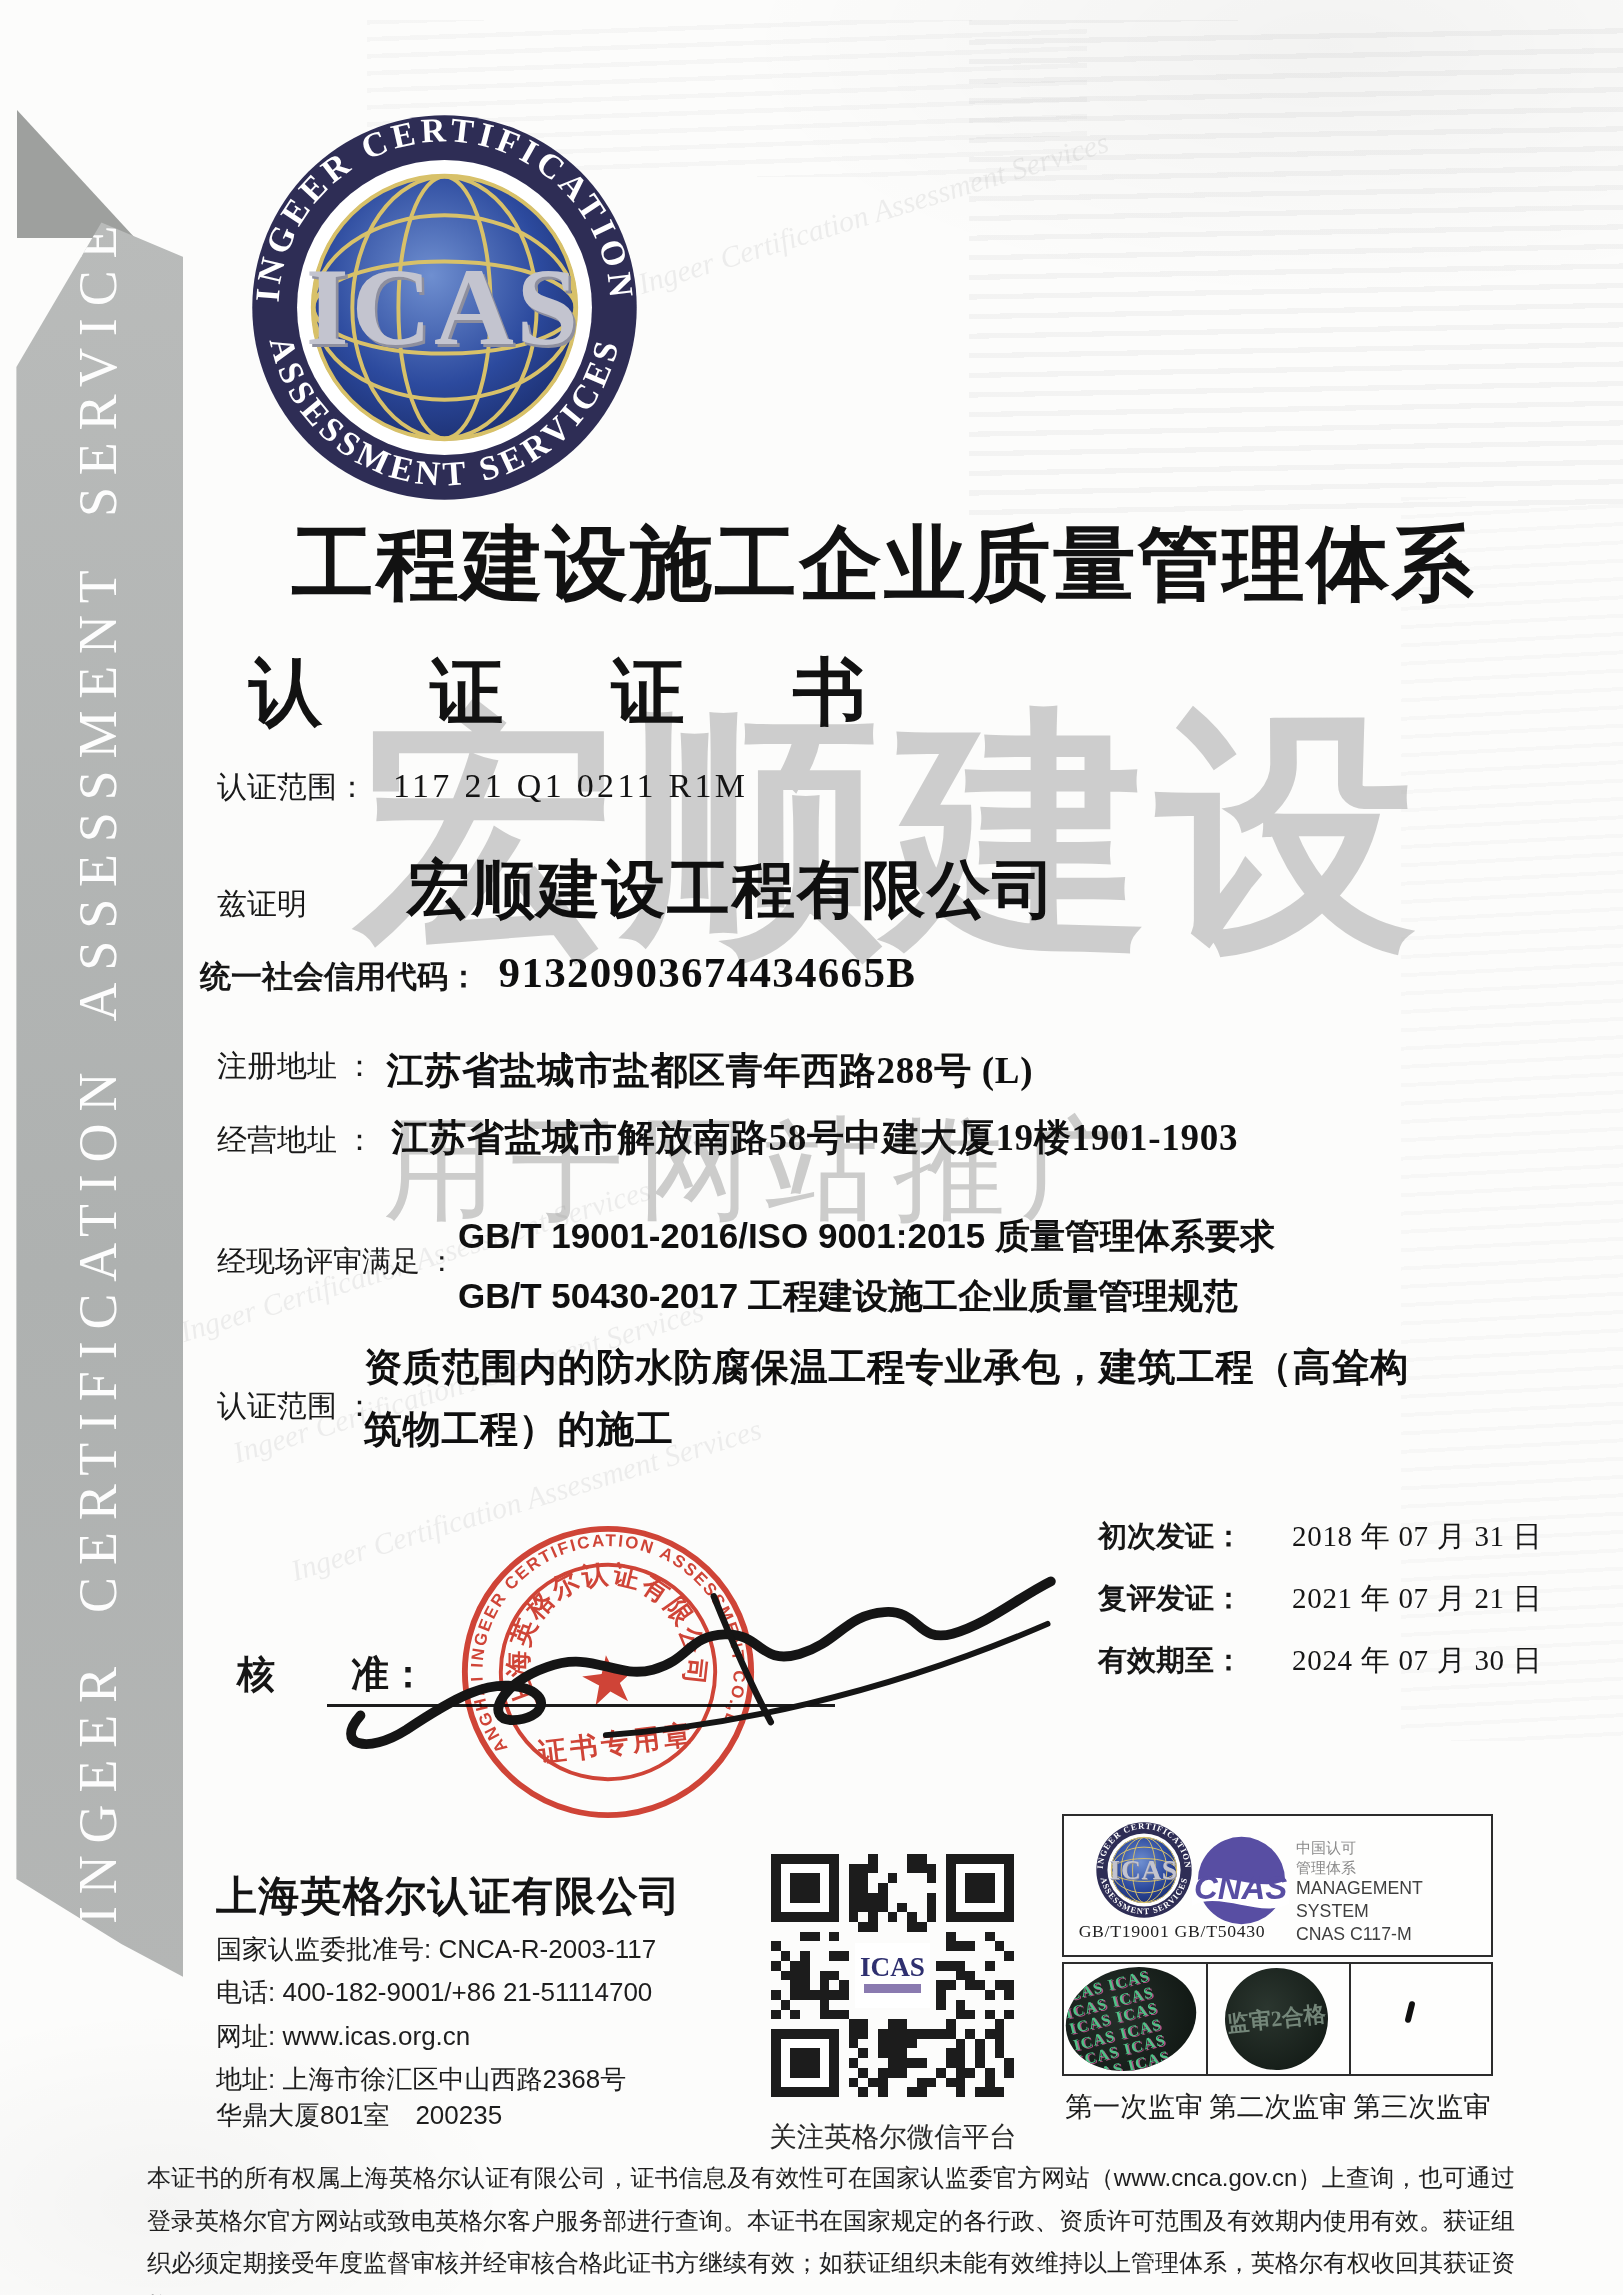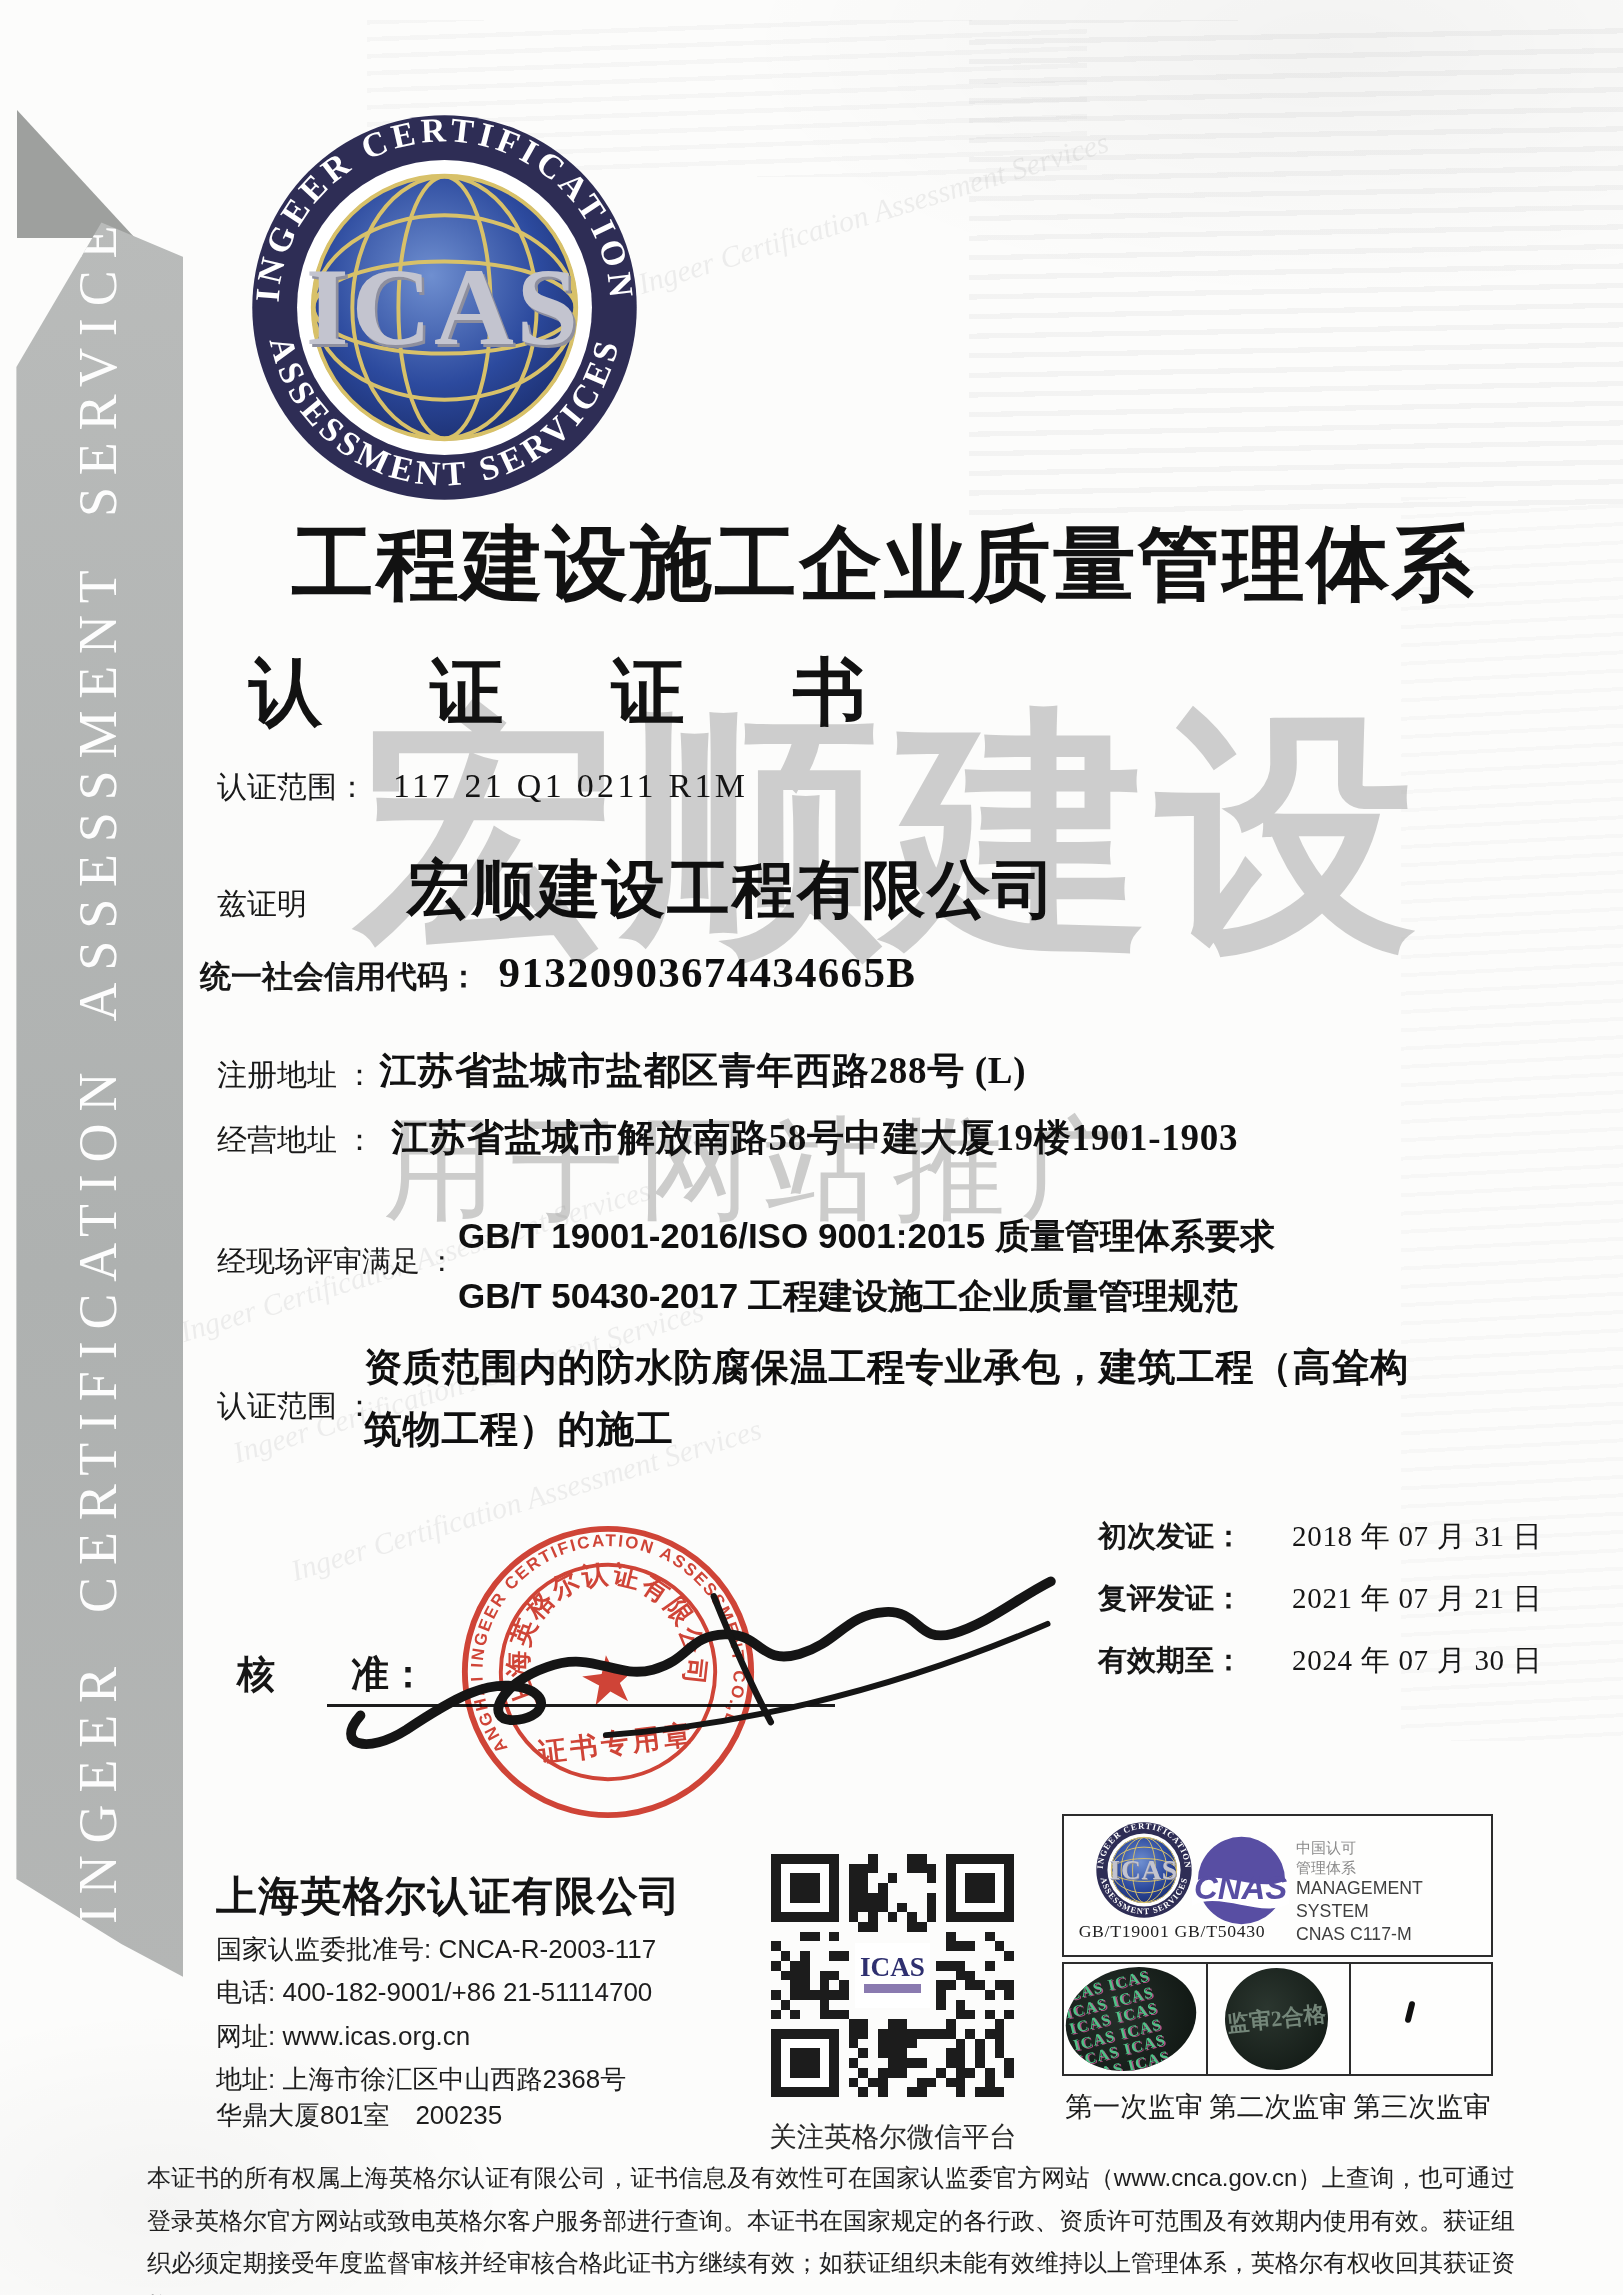--- a/index.html
+++ b/index.html
@@ -48,21 +48,21 @@
 
   
   .lab{font-size:30px;color:#1a1a1a;}
   .row-certno{position:absolute;left:217px;top:767px;z-index:3;display:flex;align-items:baseline;gap:26px;}
   .certno-val{font-size:34px;letter-spacing:3.3px;font-family:"Liberation Serif",serif;color:#141414;}
   .lab-hereby{position:absolute;left:217px;top:884px;z-index:3;}
   .company{position:absolute;left:407px;top:859px;z-index:3;font-size:63px;font-weight:700;letter-spacing:2px;line-height:1;color:#0f0f0f;}
   .row-credit{position:absolute;left:200px;top:948px;z-index:3;display:flex;align-items:baseline;gap:19.6px;justify-content:center;}
   .credit-lab{font-size:31px;font-weight:700;}
   .credit-val{font-size:43px;font-weight:700;letter-spacing:1.3px;color:#0f0f0f;}
-  .row-addr1{position:absolute;left:217px;top:1046px;z-index:3;display:flex;align-items:flex-end;gap:5px;}
+  .row-addr1{position:absolute;left:217px;top:1046px;z-index:3;display:flex;align-items:flex-start;gap:12px;}
   .row-addr2{position:absolute;left:217px;top:1113px;z-index:3;display:flex;align-items:baseline;gap:17px;}
   .addr-val{font-size:37px;font-weight:700;letter-spacing:0.7px;color:#101010;white-space:nowrap;}
   .lab-meets{position:absolute;left:217px;top:1242px;z-index:3;font-size:29px;}
   .stds{position:absolute;left:458px;top:1206px;z-index:3;font-size:35px;font-weight:700;line-height:1.72;
     font-family:"Liberation Sans",sans-serif;letter-spacing:0;color:#101010;white-space:nowrap;}
   .lab-scope{position:absolute;left:217px;top:1386px;z-index:3;}
   .scope-val{position:absolute;left:364px;top:1337px;width:1165px;z-index:3;font-size:38px;font-weight:700;
     line-height:1.62;letter-spacing:0.7px;color:#0f0f0f;white-space:pre-line;}
 
   

